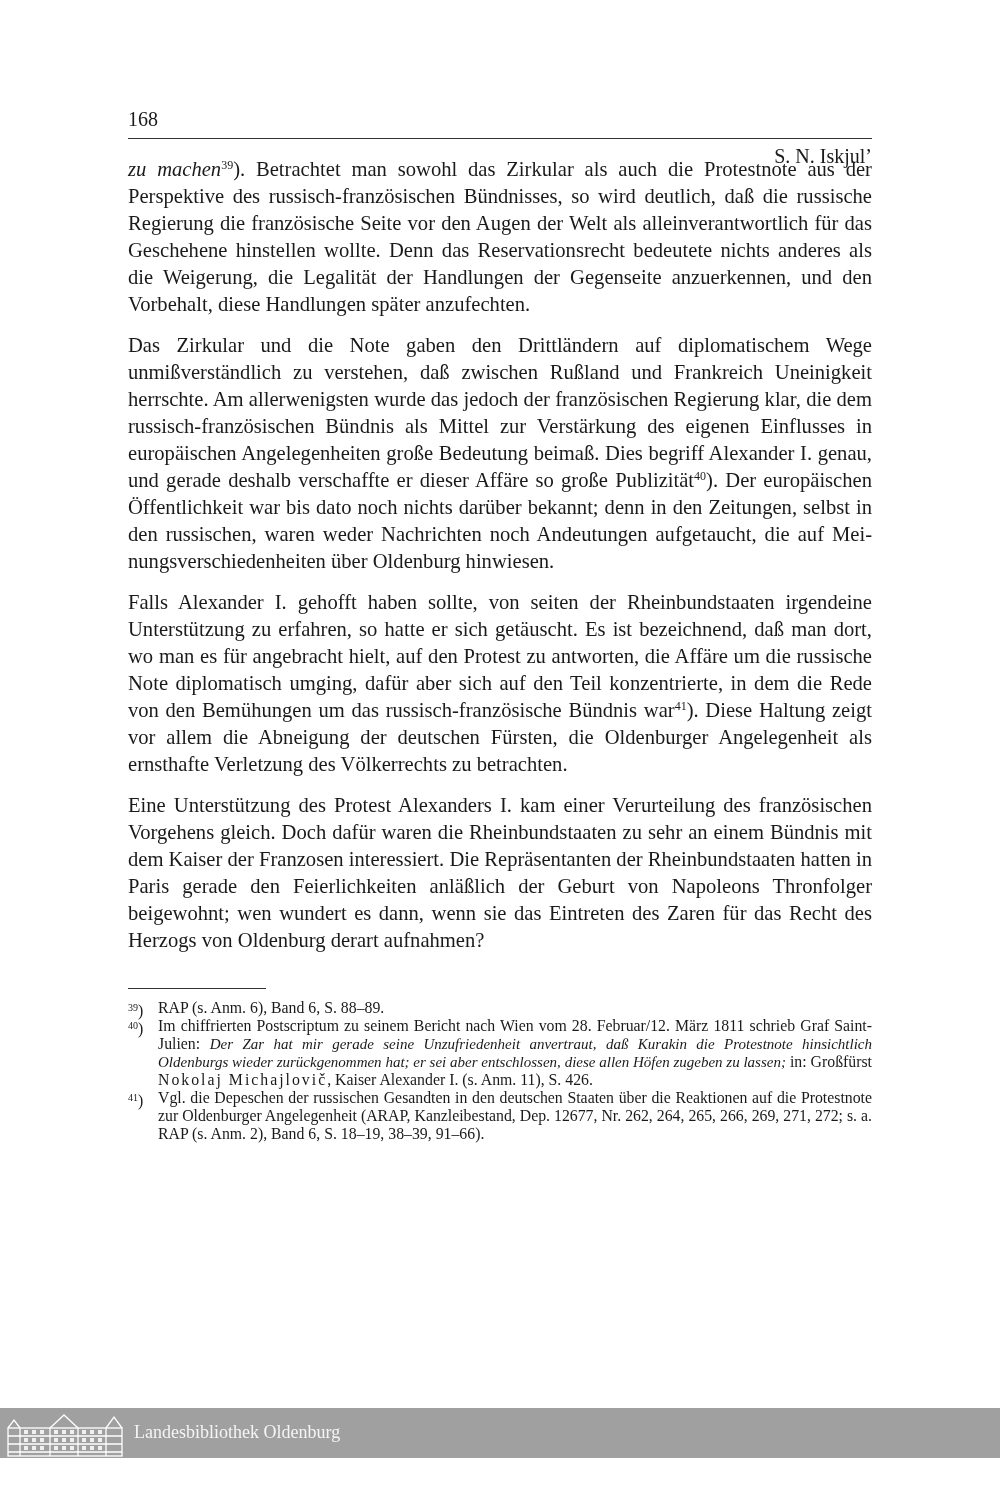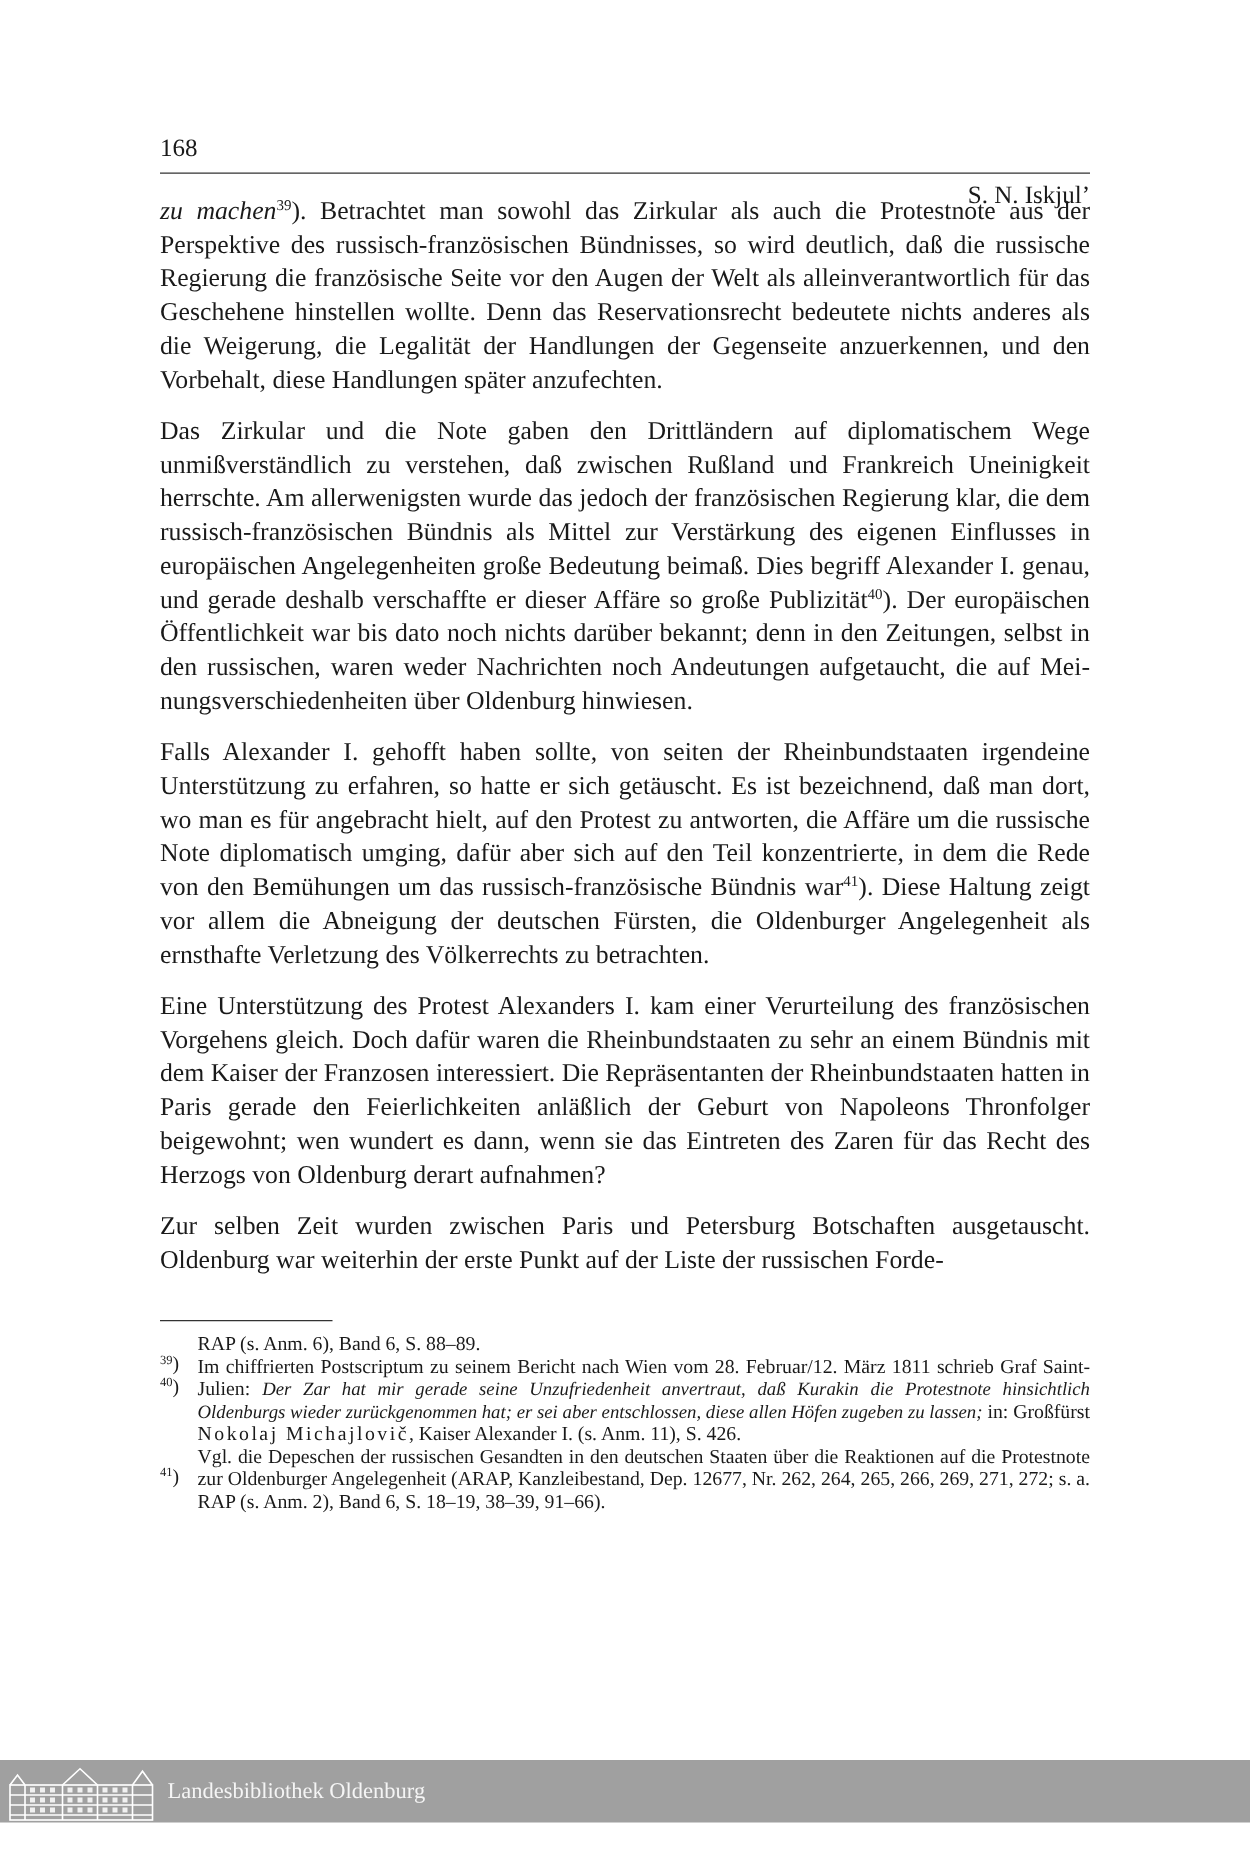--- a/index.html
+++ b/index.html
@@ -12,21 +12,21 @@
   .running-head .pno { position: absolute; left: 0; top: 8px; }
   .running-head .author { position: absolute; left: 0; right: 0; top: 8px; text-align: right; margin-top: 37px; }
   .head-rule { position: absolute; left: 0; right: 0; top: 38px; border-top: 1.5px solid #333; }
   .body { margin-top: 16px; font-size: 20.6px; line-height: 27px; text-align: justify; }
   .body p { margin: 0 0 14px 0; }
   .body i { font-style: italic; }
   sup { font-size: 12px; vertical-align: 7px; line-height: 0; }
   .fn-rule { width: 138px; border-top: 1px solid #333; margin: 34px 0 10px 0; }
   .footnotes { font-size: 15.8px; line-height: 18px; text-align: justify; }
   .fn { position: relative; padding-left: 30px; margin-bottom: 0; }
-  .fn .mark { position: absolute; left: 0; top: 16px; }
+  .fn .mark { position: absolute; left: 0; top: 3px; }
   .fn .mark sup { font-size: 10px; vertical-align: 5px; }
   .fn i { font-size: 15px; }
   .spaced { letter-spacing: 2px; }
   .footer-bar {
     position: absolute; left: 0; top: 1408px; width: 1000px; height: 50px; background: #a0a0a0;
   }
   .footer-logo { position: absolute; left: 6px; top: 4px; width: 118px; height: 46px; }
   .footer-text {
     position: absolute; left: 134px; top: 14px; color: #f5f5f5; font-size: 18px;
     font-family: "Liberation Serif", "DejaVu Serif", serif;
@@ -44,21 +44,20 @@
 
   <div class="body">
     <p><i>zu machen</i><sup>39</sup><span>). Betrachtet man sowohl das Zirkular als auch die Protestnote aus der Perspektive des russisch-französischen Bündnisses, so wird deutlich, daß die russische Regierung die französische Seite vor den Augen der Welt als allein­verantwortlich für das Geschehene hinstellen wollte. Denn das Reservations­recht bedeutete nichts anderes als die Weigerung, die Legalität der Handlungen der Gegenseite anzuerkennen, und den Vorbehalt, diese Handlungen später anzufechten.</span></p>
 
     <p><span>Das Zirkular und die Note gaben den Drittländern auf diplomatischem Wege unmißverständlich zu verstehen, daß zwischen Rußland und Frankreich Un­einigkeit herrschte. Am allerwenigsten wurde das jedoch der französischen Regierung klar, die dem russisch-französischen Bündnis als Mittel zur Verstär­kung des eigenen Einflusses in europäischen Angelegenheiten große Bedeutung beimaß. Dies begriff Alexander I. genau, und gerade deshalb verschaffte er dieser Affäre so große Publizität</span><sup>40</sup><span>). Der europäischen Öffentlichkeit war bis dato noch nichts darüber bekannt; denn in den Zeitungen, selbst in den russi­schen, waren weder Nachrichten noch Andeutungen aufgetaucht, die auf Mei­nungsverschiedenheiten über Oldenburg hinwiesen.</span></p>
 
     <p><span>Falls Alexander I. gehofft haben sollte, von seiten der Rheinbundstaaten irgend­eine Unterstützung zu erfahren, so hatte er sich getäuscht. Es ist bezeichnend, daß man dort, wo man es für angebracht hielt, auf den Protest zu antworten, die Affäre um die russische Note diplomatisch umging, dafür aber sich auf den Teil konzentrierte, in dem die Rede von den Bemühungen um das russisch-französische Bündnis war</span><sup>41</sup><span>). Diese Haltung zeigt vor allem die Abneigung der deutschen Fürsten, die Oldenburger Angelegenheit als ernsthafte Verletzung des Völkerrechts zu betrachten.</span></p>
 
     <p><span>Eine Unterstützung des Protest Alexanders I. kam einer Verurteilung des fran­zösischen Vorgehens gleich. Doch dafür waren die Rheinbundstaaten zu sehr an einem Bündnis mit dem Kaiser der Franzosen interessiert. Die Repräsen­tanten der Rheinbundstaaten hatten in Paris gerade den Feierlichkeiten anläß­lich der Geburt von Napoleons Thronfolger beigewohnt; wen wundert es dann, wenn sie das Eintreten des Zaren für das Recht des Herzogs von Oldenburg derart aufnahmen?</span></p>
 
-    <p><span>Zur selben Zeit wurden zwischen Paris und Petersburg Botschaften ausgetauscht. Oldenburg war weiterhin der erste Punkt auf der Liste der russischen Forde-</span></p>
   </div>
 
   <div class="fn-rule"></div>
 
   <div class="footnotes">
     <div class="fn">
       <span class="mark"><sup>39</sup>)</span>
       <span>RAP (s. Anm. 6), Band 6, S. 88–89.</span>
     </div>
     <div class="fn">

